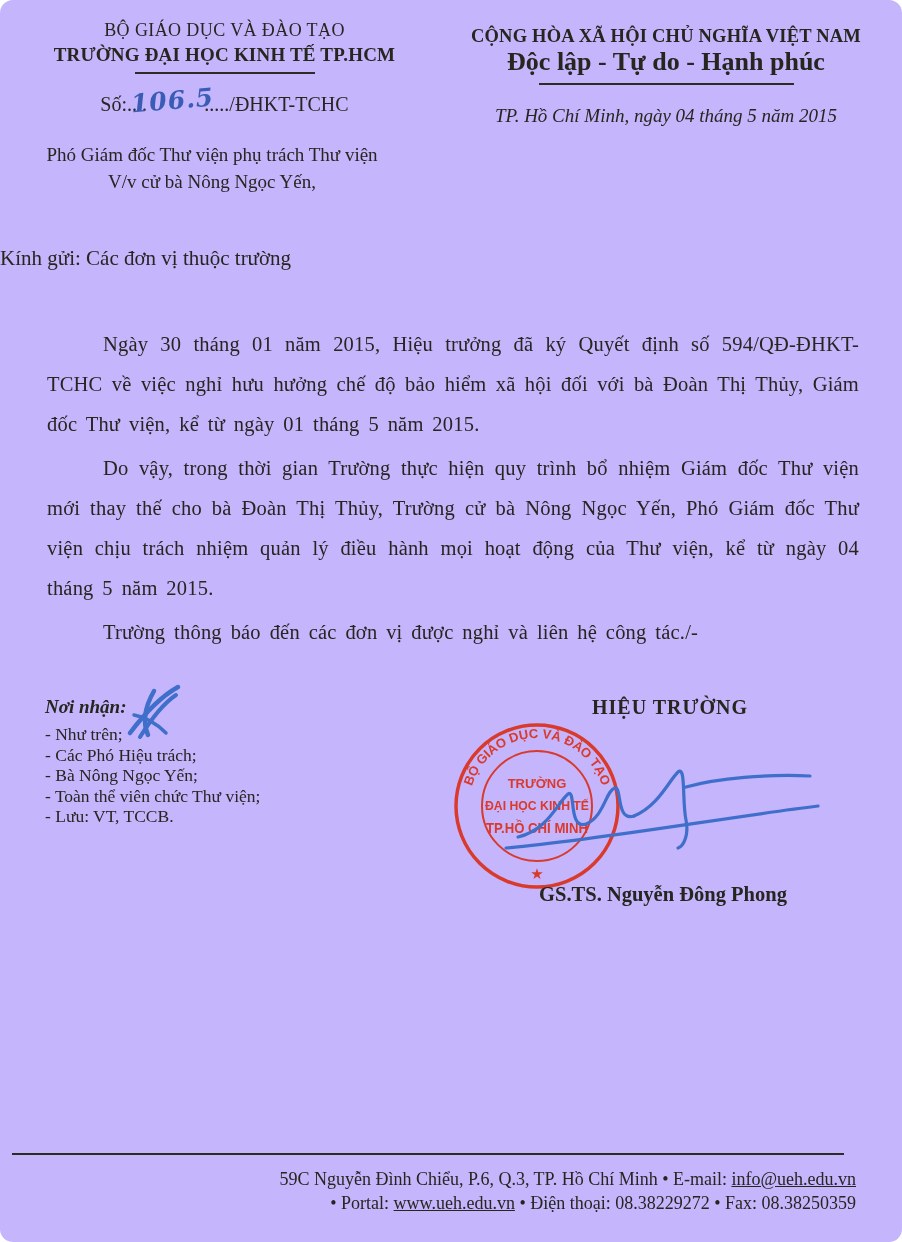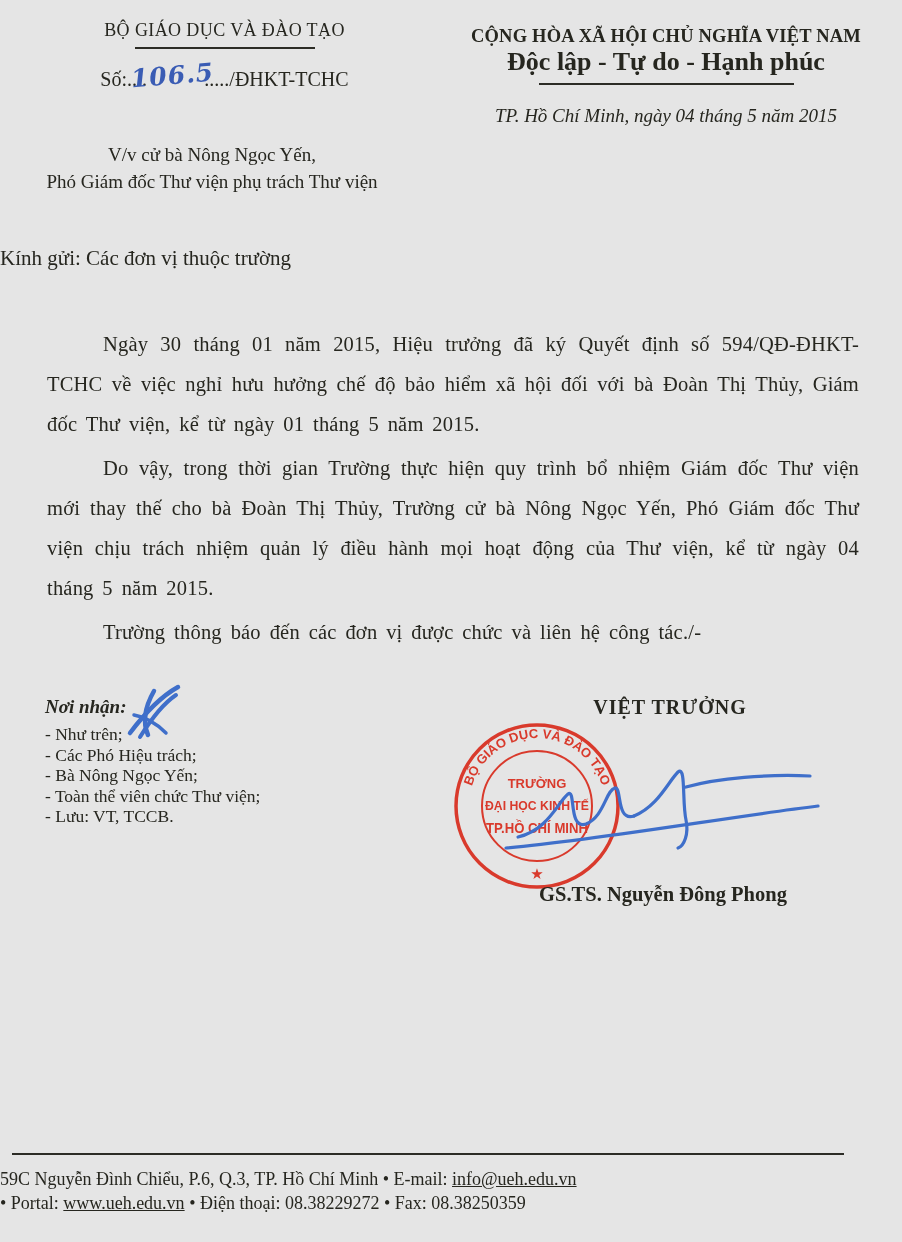--- a/index.html
+++ b/index.html
@@ -1,23 +1,24 @@
 <!DOCTYPE html>
 <html><head>
 <meta charset="utf-8">
 <style>
   html, body { margin: 0; padding: 0; background: #ffffff; }
   .page {
     position: relative;
     width: 902px;
     height: 1242px;
-    background: #e5e5e5;
+    background: #c4b5fd;
     font-family: "Liberation Serif", serif;
     color: #26261f;
     overflow: hidden;
+    border-radius: 13px;
   }
 
   
   .header-left {
     position: absolute; left: 22px; top: 20px; width: 405px;
     text-align: center;
   }
   .org-line1 { font-size: 18px; letter-spacing: 0.4px; }
   .org-line2 { font-size: 19px; font-weight: bold; letter-spacing: 0.2px; margin-top: 3px; }
   .hl-rule { width: 180px; height: 2px; background: #2c2c26; margin: 6px auto 0; }
@@ -73,54 +74,55 @@
   .stamp-svg { position: absolute; left: 452px; top: 721px; }
   .signature-svg { position: absolute; left: 488px; top: 742px; }
   .sign-name {
     position: absolute; left: 498px; top: 883px; width: 330px;
     text-align: center; font-weight: bold; font-size: 20.5px;
   }
 
   
   .footer {
     position: absolute; left: 0; top: 1153px; width: 856px;
-    text-align: left; font-size: 18px; line-height: 23.5px;
+    text-align: right; font-size: 18px; line-height: 23.5px;
   }
   .footer-rule { width: 832px; height: 2px; background: #2c2c26; margin: 0 auto 13px; }
   .footer-link { text-decoration: underline; }
 </style>
 </head>
 <body>
 
 <div class="page">
 
   <div class="header-left">
     <div class="org-line1">BỘ GIÁO DỤC VÀ ĐÀO TẠO</div>
+    <div class="org-line2">TRƯỜNG ĐẠI HỌC KINH TẾ TP.HCM</div>
     <div class="hl-rule"></div>
     <div class="so-line"><span>Số:....</span><span class="handwritten-number">106.5</span><span>...../ĐHKT-TCHC</span></div>
   </div>
 
   <div class="subject-block">
+    <div>Phó Giám đốc Thư viện phụ trách Thư viện</div>
     <div>V/v cử bà Nông Ngọc Yến,</div>
-    <div>Phó Giám đốc Thư viện phụ trách Thư viện</div>
   </div>
 
   <div class="header-right">
     <div class="nat-line1">CỘNG HÒA XÃ HỘI CHỦ NGHĨA VIỆT NAM</div>
     <div class="nat-line2">Độc lập - Tự do - Hạnh phúc</div>
     <div class="hr-rule"></div>
     <div class="dateline">TP. Hồ Chí Minh, ngày 04 tháng 5 năm 2015</div>
   </div>
 
   <div class="salutation">Kính gửi: Các đơn vị thuộc trường</div>
 
   <div class="body-text">
     <p>Ngày 30 tháng 01 năm 2015, Hiệu trưởng đã ký Quyết định số 594/QĐ-ĐHKT-TCHC về việc nghỉ hưu hưởng chế độ bảo hiểm xã hội đối với bà Đoàn Thị Thủy, Giám đốc Thư viện, kể từ ngày 01 tháng 5 năm 2015.</p>
     <p>Do vậy, trong thời gian Trường thực hiện quy trình bổ nhiệm Giám đốc Thư viện mới thay thế cho bà Đoàn Thị Thủy, Trường cử bà Nông Ngọc Yến, Phó Giám đốc Thư viện chịu trách nhiệm quản lý điều hành mọi hoạt động của Thư viện, kể từ ngày 04 tháng 5 năm 2015.</p>
-    <p>Trường thông báo đến các đơn vị được chức và liên hệ công tác./-</p>
+    <p>Trường thông báo đến các đơn vị được nghỉ và liên hệ công tác./-</p>
   </div>
 
   <div class="recipients">
     <div class="recipients-label">Nơi nhận:</div>
     <div class="recipients-list">
       <div>- Như trên;</div>
       <div>- Các Phó Hiệu trách;</div>
       <div>- Bà Nông Ngọc Yến;</div>
       <div>- Toàn thể viên chức Thư viện;</div>
       <div>- Lưu: VT, TCCB.</div>
@@ -129,21 +131,21 @@
 
   <svg class="recipients-scribble" width="76" height="64" viewBox="0 0 76 64">
     <g fill="none" stroke="#3f6fca" stroke-linecap="round">
       <path d="M 10 52 C 22 36 40 16 58 6" stroke-width="4.5"></path>
       <path d="M 20 56 C 30 40 44 22 56 14" stroke-width="4"></path>
       <path d="M 34 10 C 26 24 22 40 28 54" stroke-width="4.5"></path>
       <path d="M 14 34 C 26 36 38 44 46 52" stroke-width="3.5"></path>
     </g>
   </svg>
 
-  <div class="sign-title">VIỆT TRƯỞNG</div>
+  <div class="sign-title">HIỆU TRƯỜNG</div>
 
   <svg class="stamp-svg" width="170" height="170" viewBox="0 0 170 170">
     <circle cx="85" cy="85" r="81" fill="none" stroke="#d93a2c" stroke-width="3.5"></circle>
     <circle cx="85" cy="85" r="55" fill="none" stroke="#d93a2c" stroke-width="2"></circle>
     <path id="stamp-arc" d="M 29.3 124 A 68 68 0 1 1 140.7 124" fill="none"></path>
     <text font-family="Liberation Sans, sans-serif" font-size="13" font-weight="bold" fill="#d93a2c">
       <textPath href="#stamp-arc" startOffset="50%" text-anchor="middle">BỘ  GIÁO  DỤC  VÀ  ĐÀO  TẠO</textPath>
     </text>
     <text x="85" y="67" text-anchor="middle" font-family="Liberation Sans, sans-serif" font-size="13" font-weight="bold" fill="#d93a2c">TRƯỜNG</text>
     <text x="85" y="89" text-anchor="middle" font-family="Liberation Sans, sans-serif" font-size="13.5" font-weight="bold" fill="#d93a2c" textLength="104" lengthAdjust="spacingAndGlyphs">ĐẠI HỌC KINH TẾ</text>

